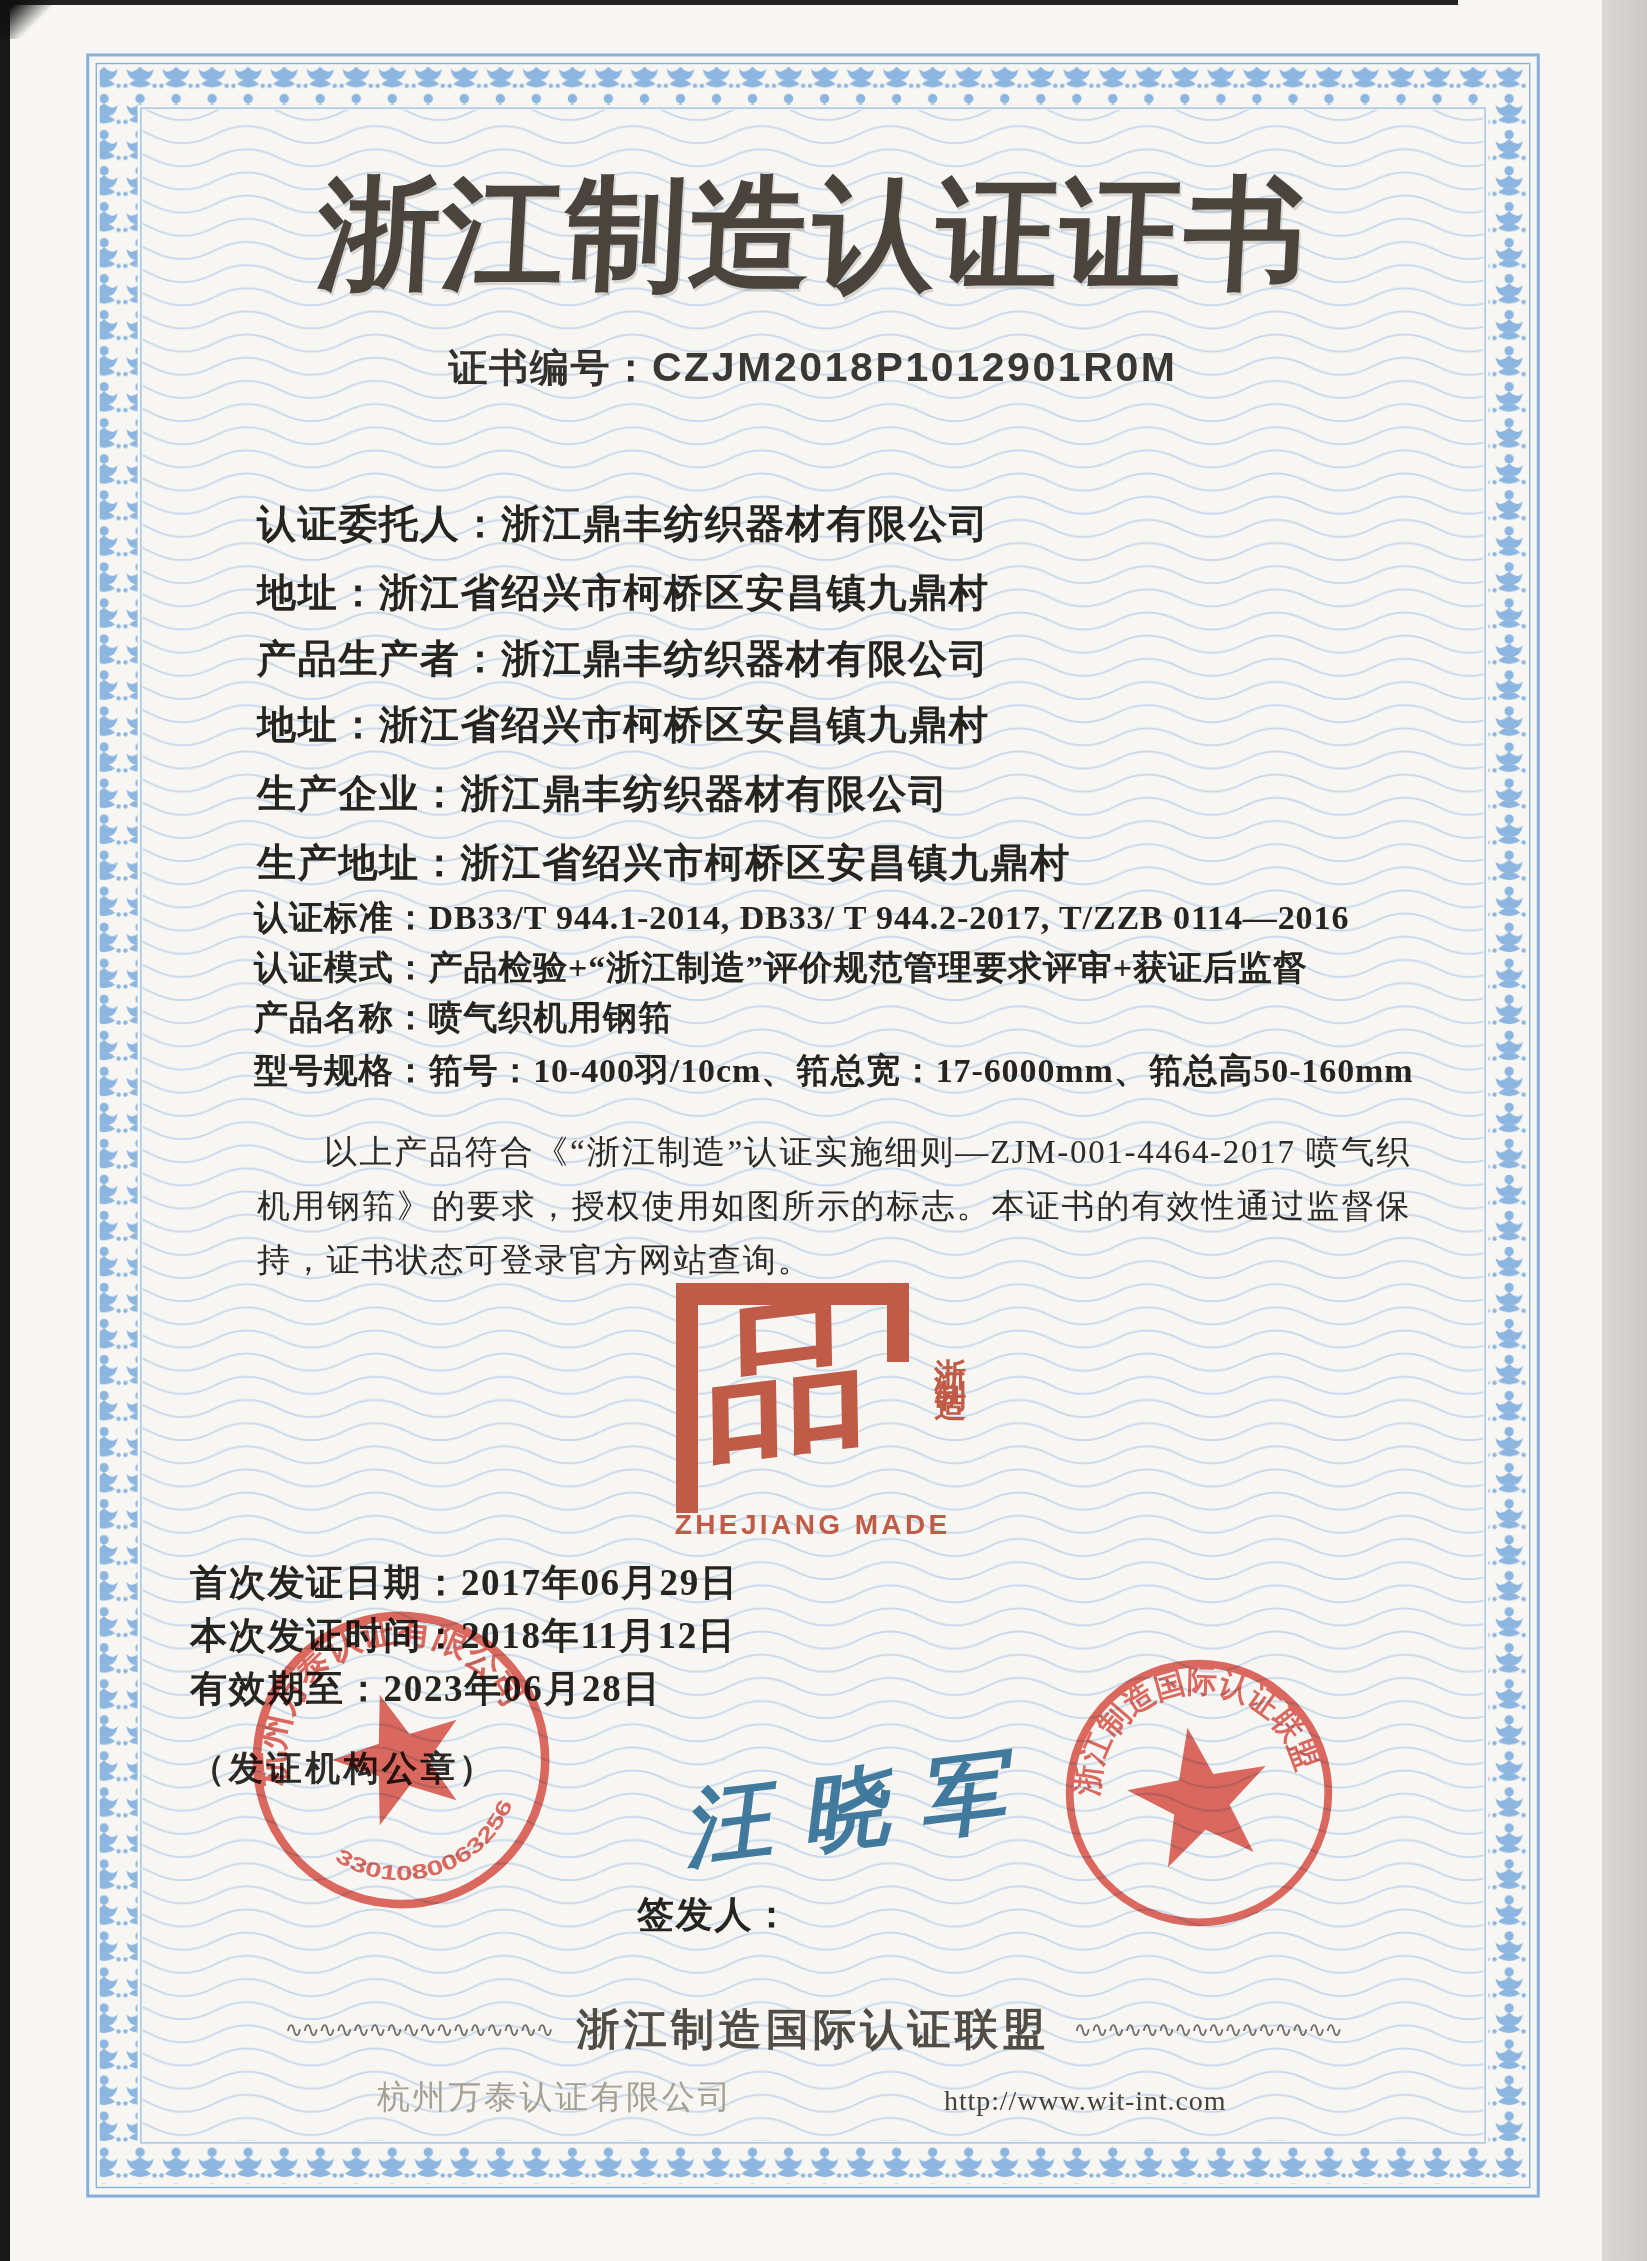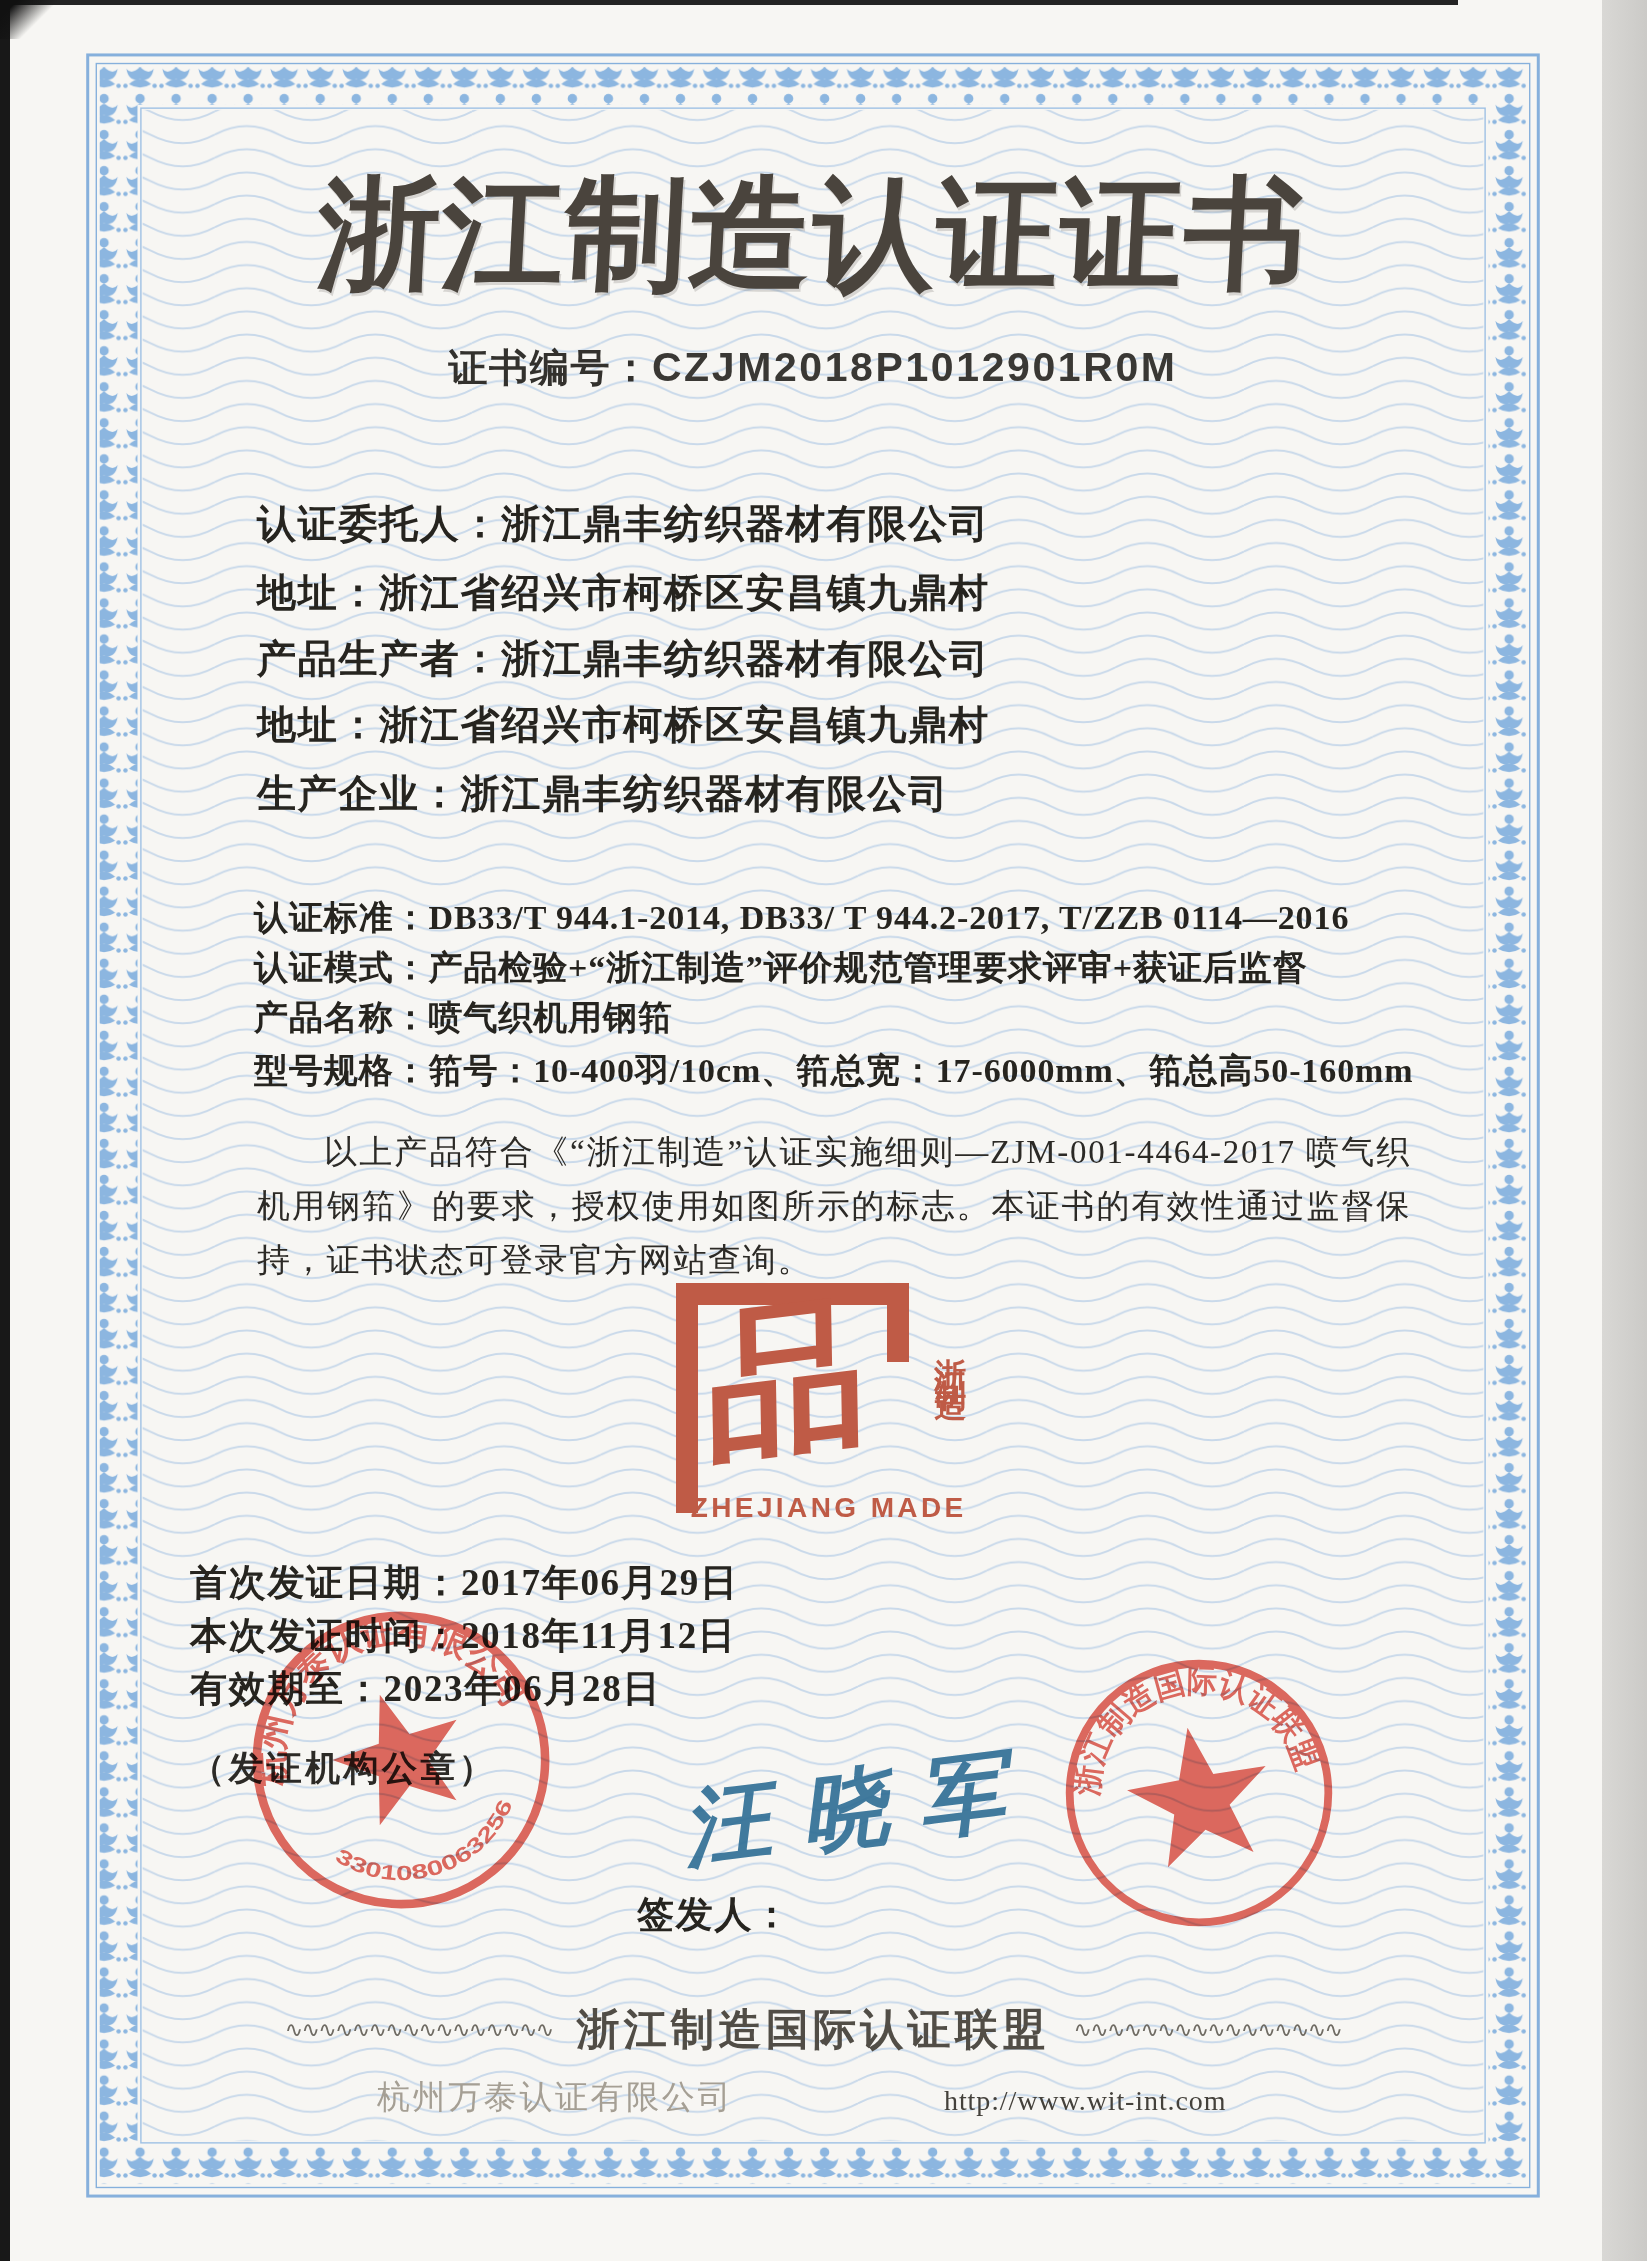--- a/index.html
+++ b/index.html
@@ -29,21 +29,21 @@
   .statement{position:absolute;left:257px;top:1125px;width:1154px;
              font:400 33px/54px "Liberation Serif",serif;color:#2c2a26;
              letter-spacing:1.7px;text-align:justify;text-indent:67px;}
   
   .logo{position:absolute;left:661px;top:1283px;width:343px;height:259px;}
   .logo .bar{position:absolute;background:#bf5b46;}
   .logo .glyph{position:absolute;left:45px;top:13.7px;font:700 161px/1 "DejaVu Serif",serif;
                color:#bf5b46;transform:rotate(-7deg) skewX(-6deg);}
   .logo .vtext{position:absolute;left:271px;top:50px;writing-mode:vertical-rl;
                font:700 32px/1.15 "Liberation Serif",serif;color:#bf5b46;letter-spacing:10.3px;}
-  .logo .cap{position:absolute;left:13.7px;top:211px;width:292px;text-align:right;
+  .logo .cap{position:absolute;left:13.7px;top:228px;width:292px;text-align:left;
              font:700 28px/1 "Liberation Sans",sans-serif;color:#bf5b46;letter-spacing:3.4px;}
   
   .dline{position:absolute;left:190px;font:700 37px/1.1 "Liberation Serif",serif;
          color:#26241f;letter-spacing:1.7px;white-space:nowrap;}
   .sealnote{position:absolute;left:190px;top:1750px;font:700 35px/1.1 "Liberation Serif",serif;
             color:#2c2a26;letter-spacing:3.4px;}
   .signer{position:absolute;left:637px;top:1853px;font:700 37px/1.1 "Liberation Serif",serif;
           color:#26241f;letter-spacing:1.7px;margin-top:42px;}
   .signature{position:absolute;left:682px;top:1764px;font:italic 700 87px/1 "DejaVu Serif",serif;
              color:#2e6d94;letter-spacing:31px;transform:rotate(-7deg);opacity:.9;white-space:nowrap;}
@@ -96,20 +96,21 @@
 
   <div class="center-zone certno">
     <span>证书编号：</span><span class="num">CZJM2018P1012901R0M</span>
   </div>
 
   <div class="iline" style="top:459px">认证委托人：浙江鼎丰纺织器材有限公司</div>
   <div class="iline" style="top:528px">地址：浙江省绍兴市柯桥区安昌镇九鼎村</div>
   <div class="iline" style="top:594px">产品生产者：浙江鼎丰纺织器材有限公司</div>
   <div class="iline" style="top:660px">地址：浙江省绍兴市柯桥区安昌镇九鼎村</div>
   <div class="iline" style="top:729px">生产企业：浙江鼎丰纺织器材有限公司</div>
+  <div class="iline" style="top:798px">生产地址：浙江省绍兴市柯桥区安昌镇九鼎村</div>
 
   <div class="sline" style="top:899px">认证标准：DB33/T 944.1-2014, DB33/ T 944.2-2017, T/ZZB 0114—2016</div>
   <div class="sline" style="top:949px">认证模式：产品检验+“浙江制造”评价规范管理要求评审+获证后监督</div>
   <div class="sline" style="top:999px">产品名称：喷气织机用钢筘</div>
   <div class="sline" style="top:1052px">型号规格：筘号：10-400羽/10cm、筘总宽：17-6000mm、筘总高50-160mm</div>
 
   <div class="statement">以上产品符合《“浙江制造”认证实施细则—ZJM-001-4464-2017 喷气织机用钢筘》的要求，授权使用如图所示的标志。本证书的有效性通过监督保持，证书状态可登录官方网站查询。</div>
 
   <div class="logo">
     <div class="bar" style="left:15.4px;top:0;width:22px;height:230px"></div>

